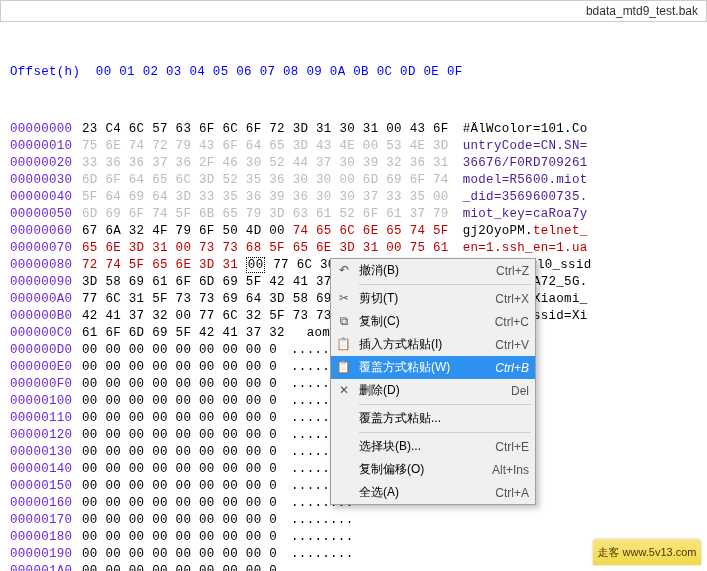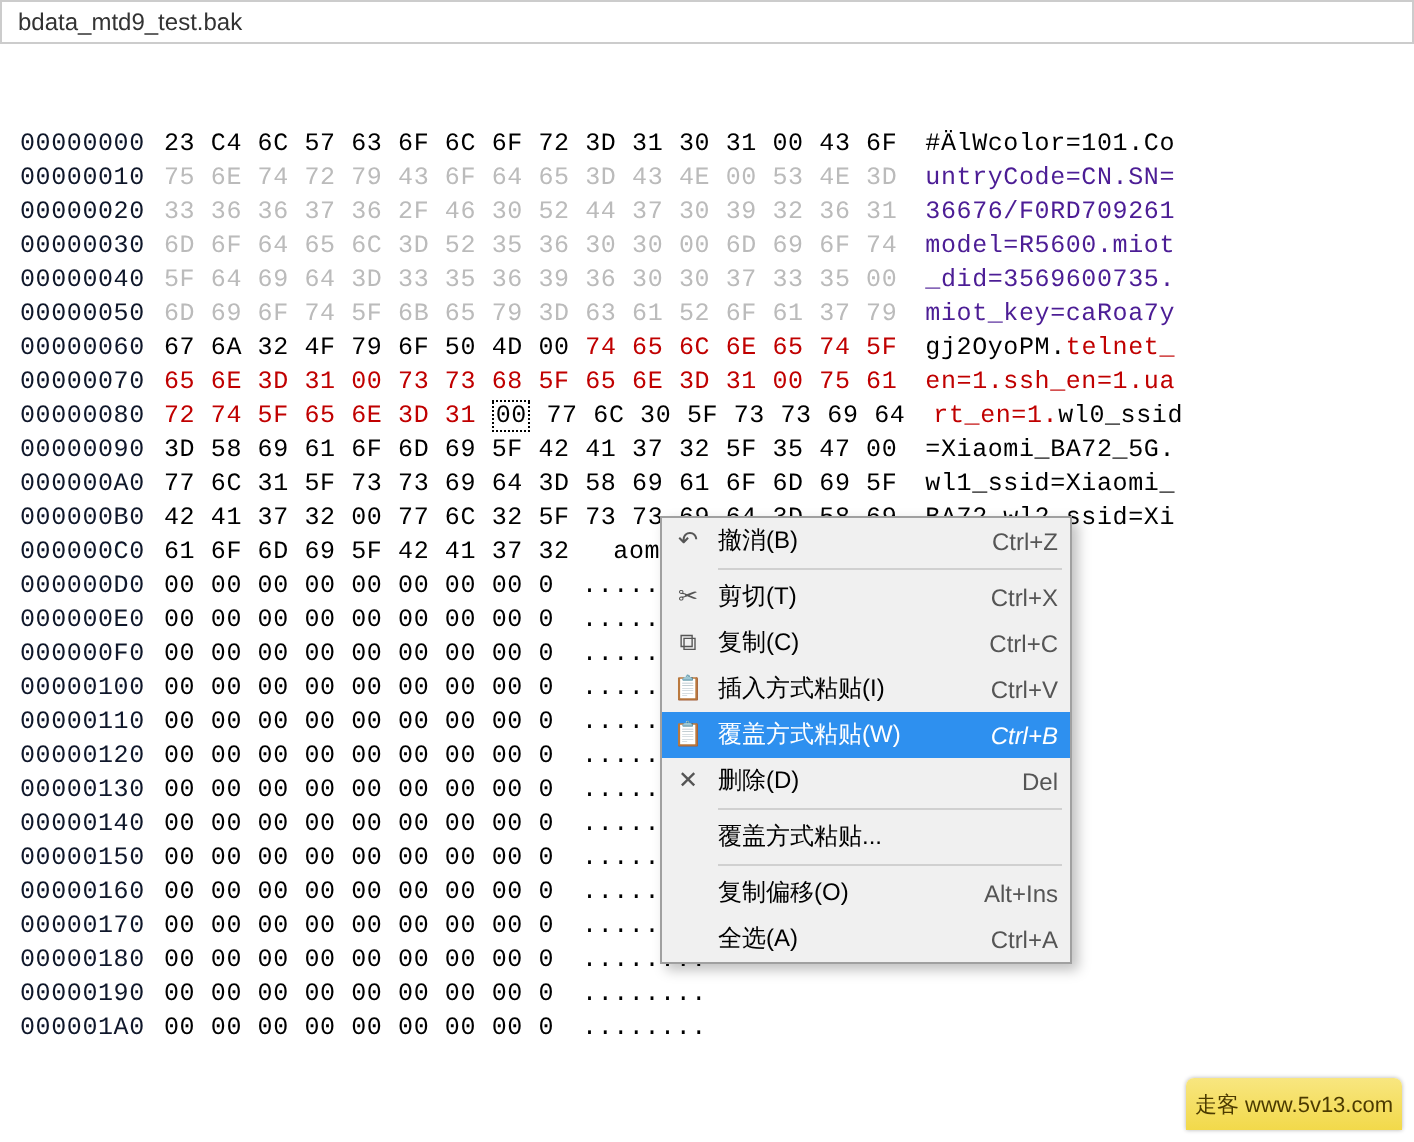--- a/index.html
+++ b/index.html
@@ -1,20 +1,20 @@
 <!DOCTYPE html>
 <html><head>
 <meta charset="utf-8">
 <style>
   * { margin: 0; padding: 0; box-sizing: border-box; }
   body { font-family: "Consolas", "Courier New", monospace; font-size: 13px; background: #fff; color: #000; width: 707px; height: 571px; overflow: hidden; position: relative; }
-  .titlebar { border: 1px solid #ccc; padding: 3px 8px; background: #fff; font-family: "Segoe UI", sans-serif; font-size: 12px; color: #333; }
+  .titlebar { border: 1px solid #ccc; padding: 3px 8px; background: #fff; font-family: "Segoe UI", sans-serif; font-size: 12px; color: #333; text-align: right; }
   .content { padding: 8px 10px; line-height: 17px; white-space: pre; font-size: 12.5px; letter-spacing: 0.3px; }
   .header-row { color: #0000ff; margin-bottom: 6px; }
-  .offset { color: #0f172a; display: inline-block; width: 72px; }
+  .offset { color: #6d28d9; display: inline-block; width: 72px; }
   .hex { color: #000; }
   .hex-red { color: #c00000; }
   .hex-gray { color: #bbb; }
   .ascii { color: #000; margin-left: 14px; }
   .ascii-red { color: #c00000; }
   .ascii-gray { color: #4c1d95; }
   .cursor { border: 1px dotted #000; padding: 0 1px; }
   .context-menu { position: absolute; left: 330px; top: 258px; width: 206px; background: #f0f0f0; border: 1px solid #a0a0a0; box-shadow: 3px 3px 6px rgba(0,0,0,0.25); font-family: "Microsoft YaHei", "Segoe UI", sans-serif; font-size: 12px; }
   .menu-item { display: flex; align-items: center; padding: 3px 6px 3px 28px; position: relative; cursor: default; }
   .menu-item.highlighted { background: #2e90ef; color: #fff; }
@@ -25,20 +25,21 @@
   .watermark { position: absolute; right: 6px; bottom: 6px; width: 108px; height: 26px; background: linear-gradient(#f8e680,#f2d94a); border-radius: 4px 4px 0 0; font-family: "Microsoft YaHei", sans-serif; font-size: 11px; color: #4b3a00; display: flex; align-items: center; justify-content: center; box-shadow: 0 0 2px rgba(0,0,0,0.3); }
 </style>
 </head>
 <body>
 
 <div class="titlebar">
   <span>bdata_mtd9_test.bak</span>
 </div>
 
 <div class="content">
+  <div class="header-row"><span>Offset(h)</span>  <span>00 01 02 03 04 05 06 07 08 09 0A 0B 0C 0D 0E 0F</span></div>
   <div id="rows"><div><span class="offset">00000000</span><span class="hex">23 C4 6C 57 63 6F 6C 6F 72 3D 31 30 31 00 43 6F</span><span class="ascii">#ÄlWcolor=101.Co</span></div><div><span class="offset">00000010</span><span class="hex-gray">75 6E 74 72 79 43 6F 64 65 3D 43 4E 00 53 4E 3D</span><span class="ascii ascii-gray">untryCode=CN.SN=</span></div><div><span class="offset">00000020</span><span class="hex-gray">33 36 36 37 36 2F 46 30 52 44 37 30 39 32 36 31</span><span class="ascii ascii-gray">36676/F0RD709261</span></div><div><span class="offset">00000030</span><span class="hex-gray">6D 6F 64 65 6C 3D 52 35 36 30 30 00 6D 69 6F 74</span><span class="ascii ascii-gray">model=R5600.miot</span></div><div><span class="offset">00000040</span><span class="hex-gray">5F 64 69 64 3D 33 35 36 39 36 30 30 37 33 35 00</span><span class="ascii ascii-gray">_did=3569600735.</span></div><div><span class="offset">00000050</span><span class="hex-gray">6D 69 6F 74 5F 6B 65 79 3D 63 61 52 6F 61 37 79</span><span class="ascii ascii-gray">miot_key=caRoa7y</span></div><div><span class="offset">00000060</span><span class="hex">67 6A 32 4F 79 6F 50 4D 00 </span><span class="hex-red">74 65 6C 6E 65 74 5F</span><span class="ascii"><span>gj2OyoPM.</span><span class="ascii-red">telnet_</span></span></div><div><span class="offset">00000070</span><span class="hex-red">65 6E 3D 31 00 73 73 68 5F 65 6E 3D 31 00 75 61</span><span class="ascii ascii-red">en=1.ssh_en=1.ua</span></div><div><span class="offset">00000080</span><span class="hex-red">72 74 5F 65 6E 3D 31 </span><span class="cursor">00</span><span class="hex"> 77 6C 30 5F 73 73 69 64</span><span class="ascii"><span class="ascii-red">rt_en=1.</span><span>wl0_ssid</span></span></div><div><span class="offset">00000090</span><span class="hex">3D 58 69 61 6F 6D 69 5F 42 41 37 32 5F 35 47 00</span><span class="ascii">=Xiaomi_BA72_5G.</span></div><div><span class="offset">000000A0</span><span class="hex">77 6C 31 5F 73 73 69 64 3D 58 69 61 6F 6D 69 5F</span><span class="ascii">wl1_ssid=Xiaomi_</span></div><div><span class="offset">000000B0</span><span class="hex">42 41 37 32 00 77 6C 32 5F 73 73 69 64 3D 58 69</span><span class="ascii">BA72.wl2_ssid=Xi</span></div><div><span class="offset">000000C0</span><span class="hex">61 6F 6D 69 5F 42 41 37 32 </span><span class="ascii">aomi_BA72.<span class="cursor">.</span>.....</span></div><div><span class="offset">000000D0</span><span class="hex">00 00 00 00 00 00 00 00 0</span><span class="ascii">........</span></div><div><span class="offset">000000E0</span><span class="hex">00 00 00 00 00 00 00 00 0</span><span class="ascii">........</span></div><div><span class="offset">000000F0</span><span class="hex">00 00 00 00 00 00 00 00 0</span><span class="ascii">........</span></div><div><span class="offset">00000100</span><span class="hex">00 00 00 00 00 00 00 00 0</span><span class="ascii">........</span></div><div><span class="offset">00000110</span><span class="hex">00 00 00 00 00 00 00 00 0</span><span class="ascii">........</span></div><div><span class="offset">00000120</span><span class="hex">00 00 00 00 00 00 00 00 0</span><span class="ascii">........</span></div><div><span class="offset">00000130</span><span class="hex">00 00 00 00 00 00 00 00 0</span><span class="ascii">........</span></div><div><span class="offset">00000140</span><span class="hex">00 00 00 00 00 00 00 00 0</span><span class="ascii">........</span></div><div><span class="offset">00000150</span><span class="hex">00 00 00 00 00 00 00 00 0</span><span class="ascii">........</span></div><div><span class="offset">00000160</span><span class="hex">00 00 00 00 00 00 00 00 0</span><span class="ascii">........</span></div><div><span class="offset">00000170</span><span class="hex">00 00 00 00 00 00 00 00 0</span><span class="ascii">........</span></div><div><span class="offset">00000180</span><span class="hex">00 00 00 00 00 00 00 00 0</span><span class="ascii">........</span></div><div><span class="offset">00000190</span><span class="hex">00 00 00 00 00 00 00 00 0</span><span class="ascii">........</span></div><div><span class="offset">000001A0</span><span class="hex">00 00 00 00 00 00 00 00 0</span><span class="ascii">........</span></div></div>
 </div>
 
 <div class="context-menu" id="ctxmenu">
     <div class="menu-item">
       <span class="menu-icon">↶</span>
       <span>撤消(B)</span>
       <span class="shortcut">Ctrl+Z</span>
     </div>
     <div class="menu-sep"></div>
@@ -67,20 +68,24 @@
       <span>删除(D)</span>
       <span class="shortcut">Del</span>
     </div>
     <div class="menu-sep"></div>
     <div class="menu-item">
       <span>覆盖方式粘贴...</span>
       <span class="shortcut"></span>
     </div>
     <div class="menu-sep"></div>
     <div class="menu-item">
+      <span>选择块(B)...</span>
+      <span class="shortcut">Ctrl+E</span>
+    </div>
+    <div class="menu-item">
       <span>复制偏移(O)</span>
       <span class="shortcut">Alt+Ins</span>
     </div>
     <div class="menu-item">
       <span>全选(A)</span>
       <span class="shortcut">Ctrl+A</span>
     </div>
   </div>
 
 <div class="watermark">

